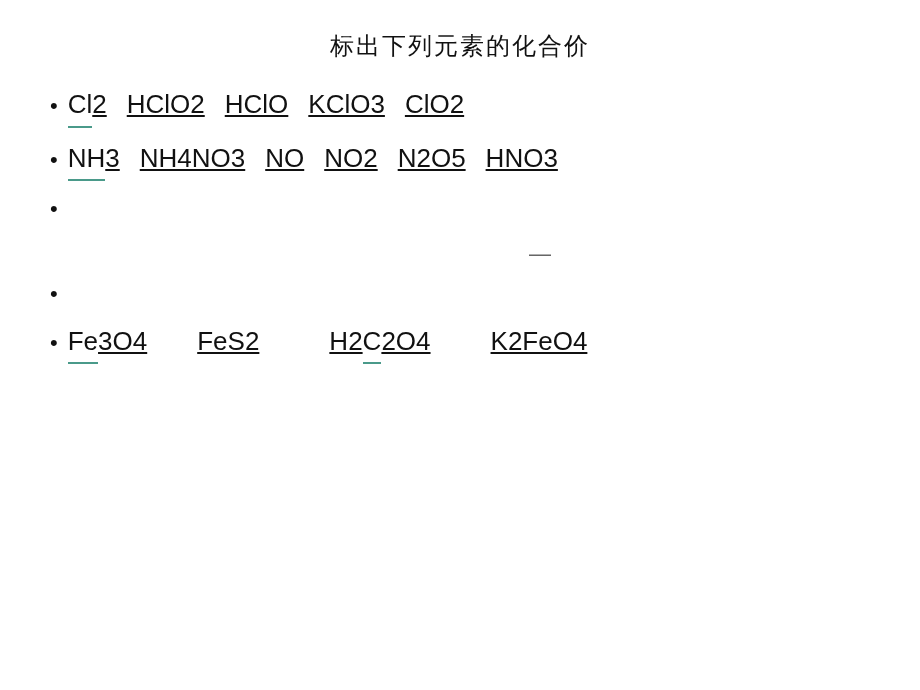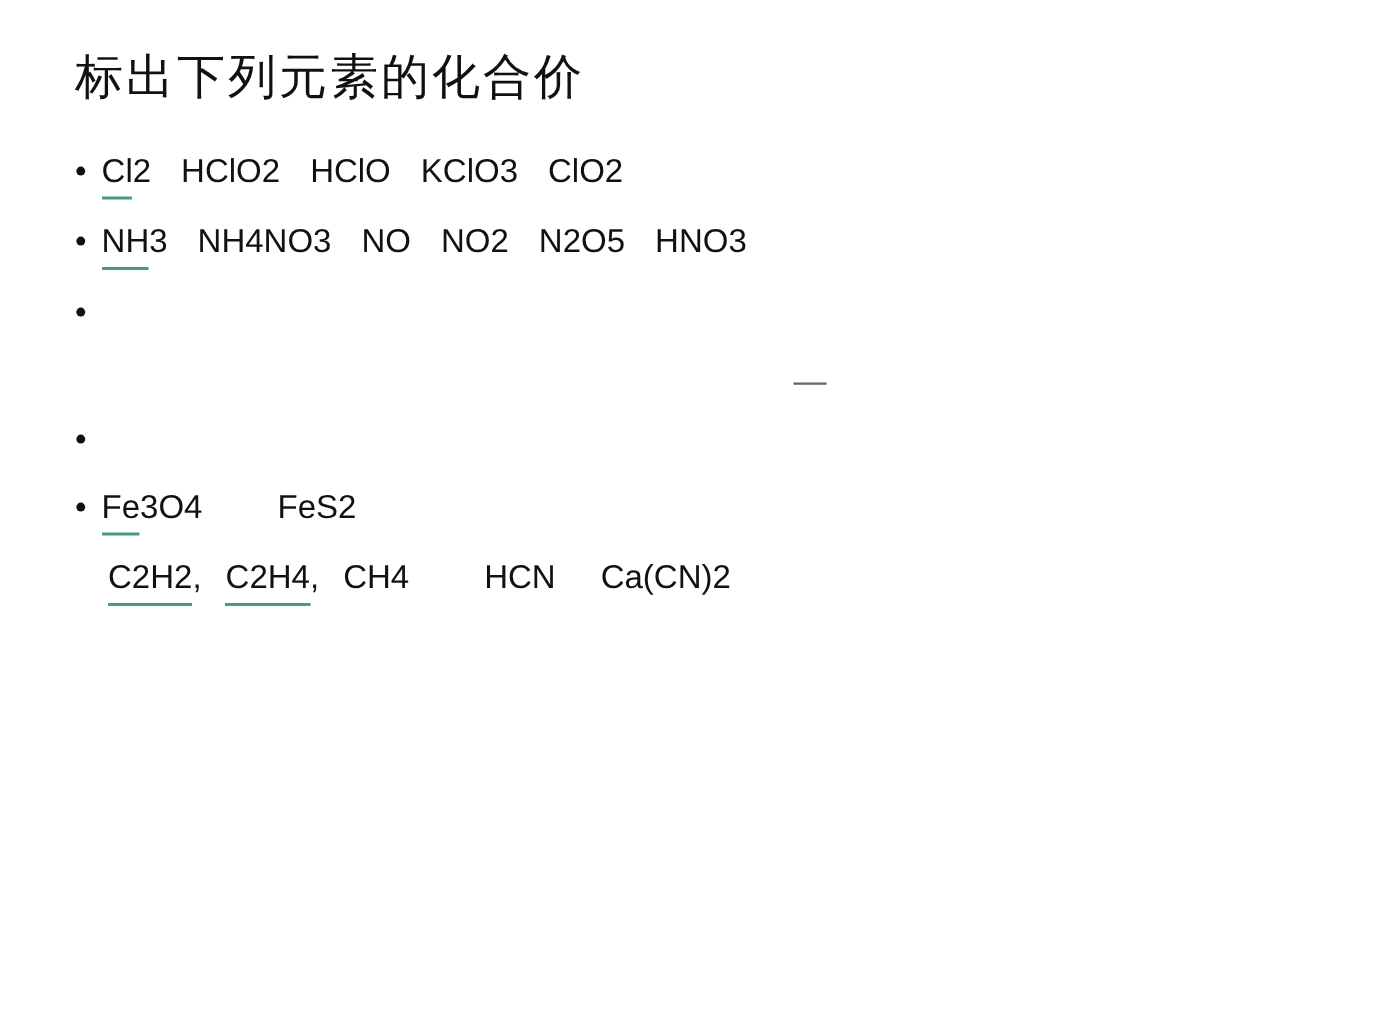--- a/index.html
+++ b/index.html
@@ -14,22 +14,22 @@
       justify-content: center;
     }
     .slide {
       width: 920px;
       height: 690px;
       background: white;
       padding: 30px 50px;
       position: relative;
     }
     .title {
-      text-align: left;
-      font-size: 32px;
+      text-align: center;
+      font-size: 24px;
       font-weight: normal;
       margin-bottom: 22px;
       font-family: 'SimSun', 'STSong', serif;
       color: #111;
       letter-spacing: 2px;
     }
     .content {
       font-size: 22px;
       color: #111;
       line-height: 1.6;
@@ -51,22 +51,23 @@
     .formula-group {
       display: flex;
       align-items: baseline;
       flex-wrap: wrap;
       gap: 0px;
     }
     .formula {
       position: relative;
       display: inline-block;
       margin-right: 20px;
-      font-size: 22px;
+      font-size: 26px;
       white-space: nowrap;
+      text-decoration: underline;
     }
     .underline-segment {
       border-bottom: 2px solid #4a9a8a;
       display: inline-block;
       padding-bottom: 0;
     }
     .mn-section {
       margin-left: 22px;
       margin-bottom: 10px;
     }
@@ -127,33 +128,24 @@
 
     <div style="margin-bottom:4px"></div>
 
     <div class="row">
       <span class="bullet">•</span>
       <div class="formula-group">
         <span class="formula" style="margin-right:50px;">
           <span class="underline-segment">Fe</span><span>3O4</span>
         </span>
         <span class="formula" style="margin-right:70px;">FeS2</span>
+        <span class="formula" style="margin-right:60px;">
+          H2<span class="underline-segment">C</span>2O4
+        </span>
+        <span class="formula">K2FeO4</span>
       </div>
     </div>
 
     <div style="margin-bottom:8px"></div>
 
-    <div class="row no-bullet" style="margin-left:22px;">
-      <div class="formula-group">
-        <span class="formula" style="margin-right:16px;">
-          <span class="underline-segment">C2H2</span><span>,</span>
-        </span>
-        <span class="formula" style="margin-right:16px;">
-          <span class="underline-segment">C2H4</span><span>,</span>
-        </span>
-        <span class="formula" style="margin-right:50px;">CH4</span>
-        <span class="formula" style="margin-right:30px;">HCN</span>
-        <span class="formula">Ca(CN)2</span>
-      </div>
-    </div>
 
   </div>
 </div>
 
 </body></html>

